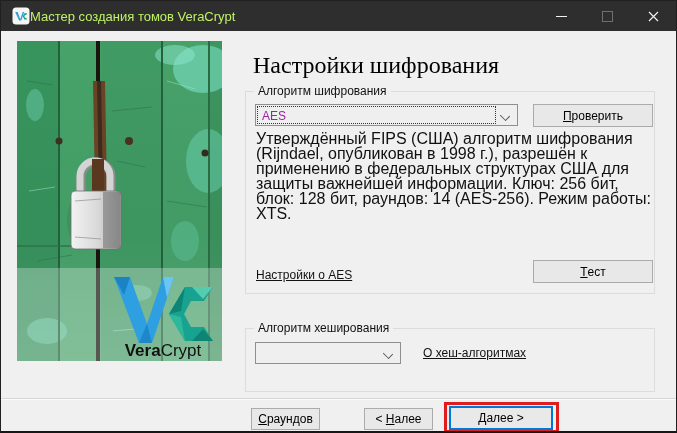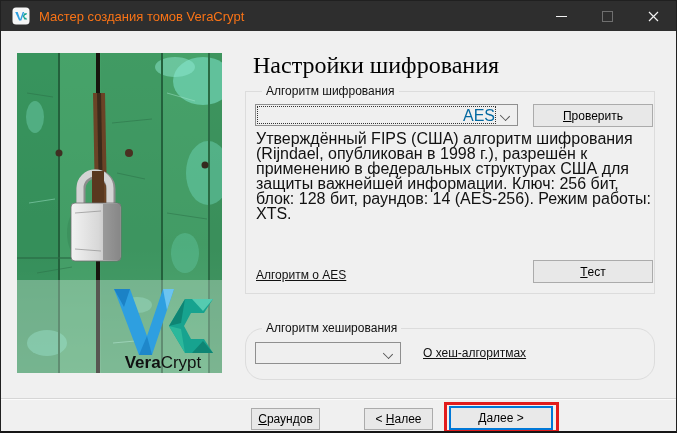--- a/index.html
+++ b/index.html
@@ -4,39 +4,39 @@
 <style>
   html,body{margin:0;padding:0;background:#888;}
   .window{
     position:relative;width:677px;height:433px;box-sizing:border-box;
     background:#f0f0f0;border:1px solid #202020;border-bottom:2px solid #161616;
     font-family:"Liberation Sans",sans-serif;overflow:hidden;
   }
   
   .titlebar{position:absolute;left:0;top:0;right:0;height:30px;background:#2e2e2e;display:flex;align-items:center;}
   .app-icon{margin-left:11px;width:18px;height:18px;flex:0 0 auto;display:flex;}
-  .title-text{margin-left:9px;color:#f97316;font-size:13px;white-space:nowrap;}
+  .title-text{margin-left:0;color:#bef264;font-size:13px;white-space:nowrap;}
   .win-controls{position:absolute;right:0;top:0;height:30px;display:flex;}
   .wc{width:46px;height:30px;display:flex;align-items:center;justify-content:center;}
   .glyph-min{width:11px;border-top:1px solid #f2f2f2;}
   .glyph-max{width:9px;height:9px;border:1px solid #6f6f6f;}
   
-  .door{position:absolute;left:16px;top:52px;width:242px;height:320px;}
+  .door{position:absolute;left:16px;top:40px;width:242px;height:320px;}
   
   .page-title{position:absolute;left:240px;top:39px;margin:12px;font-family:"Liberation Serif",serif;
     font-weight:normal;font-size:24px;color:#000;}
   
   .groupbox{position:absolute;border:1px solid #dcdcdc;box-sizing:border-box;}
   .group-enc{left:244px;top:90px;width:410px;height:203px;}
-  .group-hash{left:244px;top:327px;width:410px;height:52px;border-radius:18px;}
-  .group-label{position:absolute;top:-8px;left:8px;background:#f0f0f0;padding:0 4px;font-size:12px;color:#111;line-height:14px;margin-left:8px;}
+  .group-hash{left:244px;top:327px;width:410px;height:64px;}
+  .group-label{position:absolute;top:-8px;left:8px;background:#f0f0f0;padding:0 4px;font-size:12px;color:#111;line-height:14px;}
   
   .combo{position:absolute;height:22px;background:#efefef;border:1px solid #8f8f8f;box-sizing:border-box;cursor:default;}
-  .combo-text{position:absolute;left:2px;top:2px;bottom:2px;right:22px;font-size:16px;line-height:16px;
-    padding:1px 0 0 4px;color:#0369a1;white-space:nowrap;overflow:hidden;text-align:right;}
+  .combo-text{position:absolute;left:2px;top:2px;bottom:2px;right:22px;font-size:12px;line-height:16px;
+    padding:1px 0 0 4px;color:#a21caf;white-space:nowrap;overflow:hidden;}
   .combo.focused .combo-text{outline:1px dotted #333;}
   .chevron-icon{position:absolute;right:8px;top:7px;width:7px;height:7px;
     border-right:1.4px solid #545454;border-bottom:1.4px solid #545454;transform:rotate(45deg) scale(1,.8);}
   .combo-enc{left:9px;top:12px;width:263px;}
   .combo-hash{left:9px;top:13px;width:146px;}
   
   .btn{position:absolute;box-sizing:border-box;background:#e8e8e8;border:1px solid #ababab;
     display:flex;align-items:center;justify-content:center;font-size:12px;color:#000;cursor:default;white-space:pre;}
   .mn{text-decoration:underline;}
   .btn-benchmark{left:287px;top:12px;width:120px;height:23px;}
@@ -166,21 +166,21 @@
 
     <div class="combo combo-enc focused">
       <span class="combo-text">AES</span>
       <span class="chevron-icon"></span>
     </div>
 
     <div class="btn btn-benchmark"><span class="mn">П</span><span>роверить</span></div>
 
     <div class="desc">Утверждённый FIPS (США) алгоритм шифрования (Rijndael, опубликован в 1998 г.), разрешён к применению в федеральных структурах США для защиты важнейшей информации. Ключ: 256 бит, блок: 128 бит, раундов: 14 (AES-256). Режим работы: XTS.</div>
 
-    <span class="link link-more">Алгоритм о AES</span>
+    <span class="link link-more">Настройки о AES</span>
 
     <div class="btn btn-test"><span class="mn">Т</span><span>ест</span></div>
   </div>
 
   <div class="groupbox group-hash">
     <span class="group-label">Алгоритм хеширования</span>
 
     <div class="combo combo-hash">
       <span class="chevron-icon"></span>
     </div>

